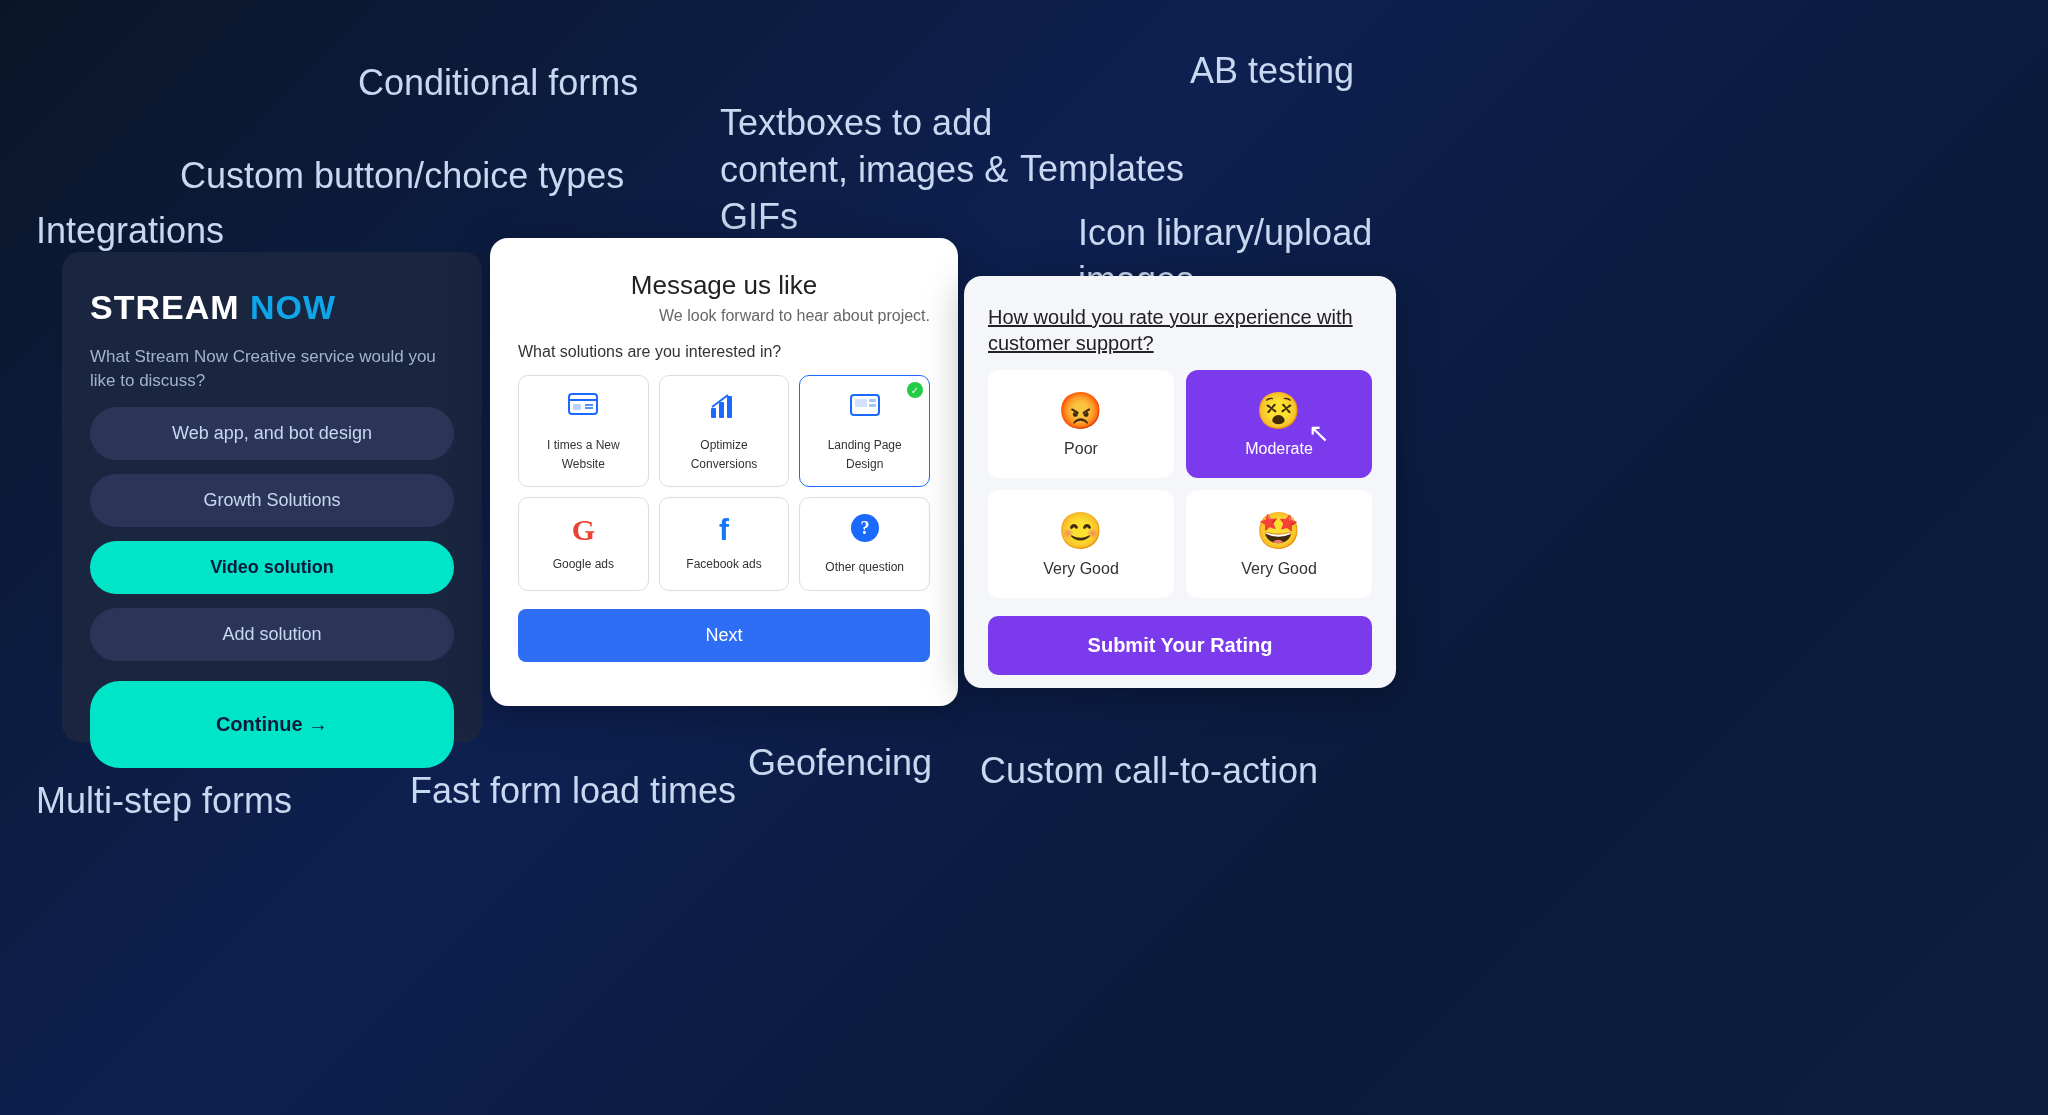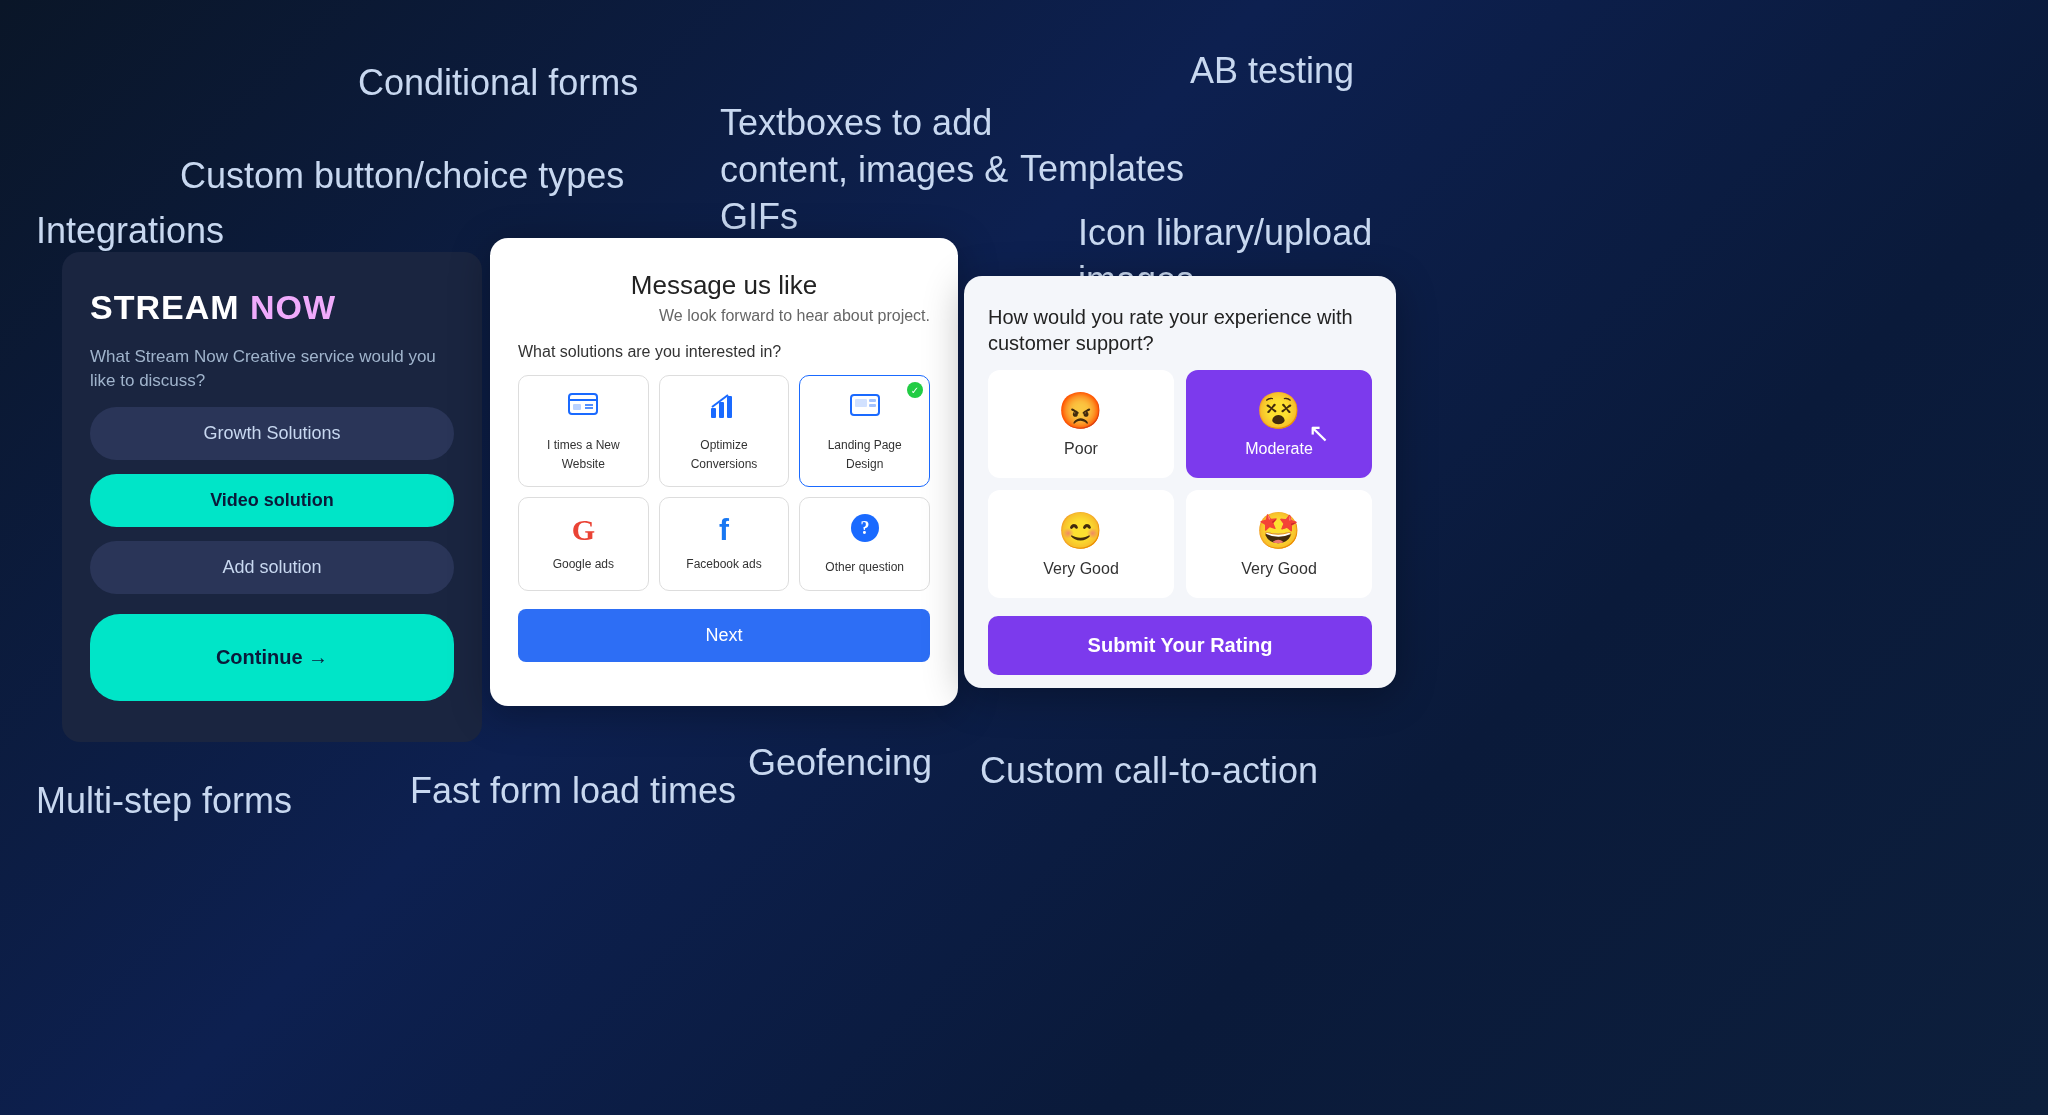--- a/index.html
+++ b/index.html
@@ -34,21 +34,21 @@
       display: flex;
       flex-direction: column;
       gap: 14px;
     }
     .card-left .brand {
       font-size: 34px;
       font-weight: 900;
       letter-spacing: 1px;
     }
     .card-left .brand-stream { color: #ffffff; }
-    .card-left .brand-now { color: #f0abfc; }
+    .card-left .brand-now { color: #0ea5e9; }
     .card-left .subtitle {
       color: #a0b4cc;
       font-size: 17px;
       line-height: 1.4;
       margin-top: 4px;
     }
     .choice-btn {
       background: #2a3558;
       border-radius: 30px;
       padding: 16px 22px;
@@ -176,20 +176,21 @@
       display: flex;
       flex-direction: column;
       gap: 14px;
       box-shadow: 0 8px 40px rgba(0,0,0,0.3);
     }
     .rating-question {
       font-size: 20px;
       color: #222;
       font-weight: 500;
       line-height: 1.3;
+      text-decoration: underline;
     }
     .rating-grid {
       display: grid;
       grid-template-columns: 1fr 1fr;
       gap: 12px;
     }
     .rating-box {
       background: #ffffff;
       border-radius: 12px;
       padding: 18px 12px;
@@ -254,20 +255,21 @@
 
 <span class="float-label" style="left:980px; top:750px;">Custom call-to-action</span>
 
 <div class="card-left">
   <div class="brand">
     <span class="brand-stream">STREAM</span>
     <span class="brand-now">NOW</span>
   </div>
   <div class="subtitle">What Stream Now Creative service would
 you like to discuss?</div>
+  <div class="choice-btn">Web app, and bot design</div>
   <div class="choice-btn">Growth Solutions</div>
   <div class="choice-btn active">Video solution</div>
   <div class="choice-btn">Add solution</div>
   <div class="continue-btn">Continue →</div>
 </div>
 
 <div class="card-mid">
   <div class="msg-title">Message us like</div>
   <div class="msg-sub">We look forward to hear about project.</div>
   <div class="question">What solutions are you interested in?</div>

